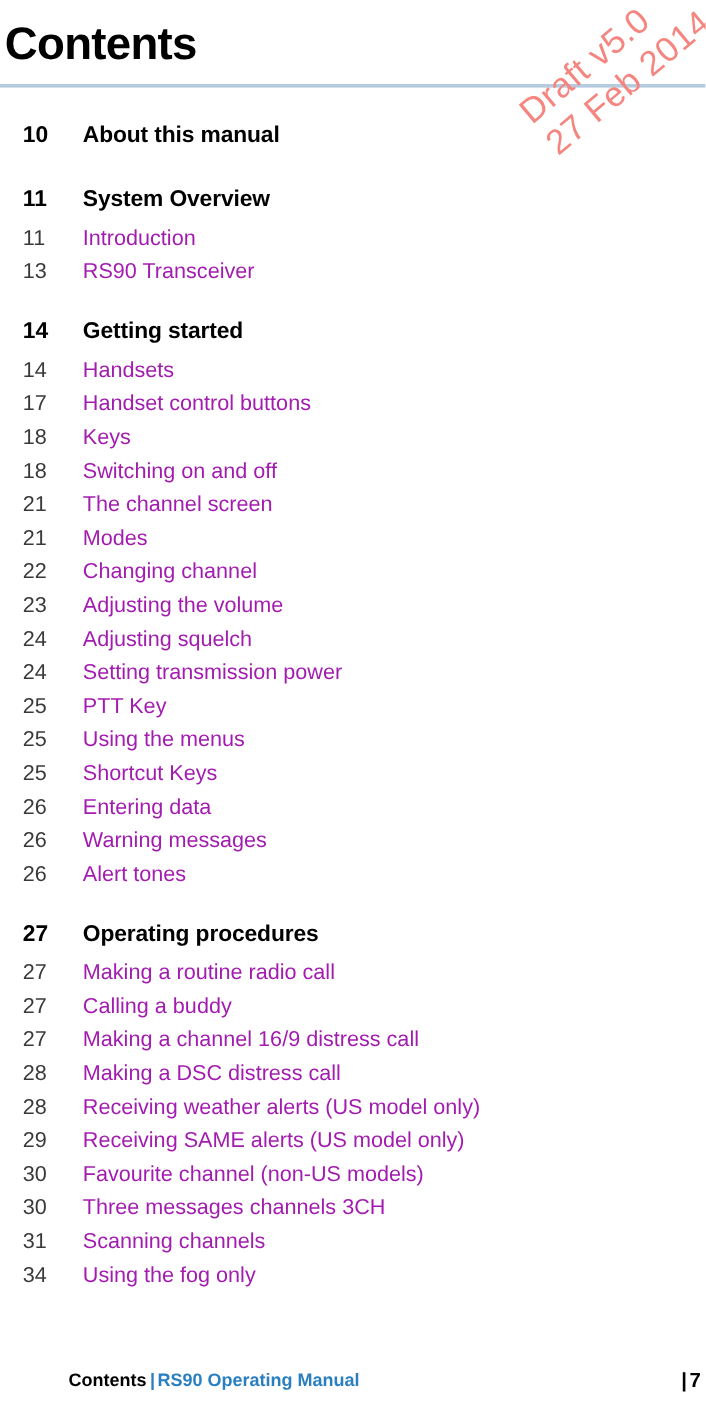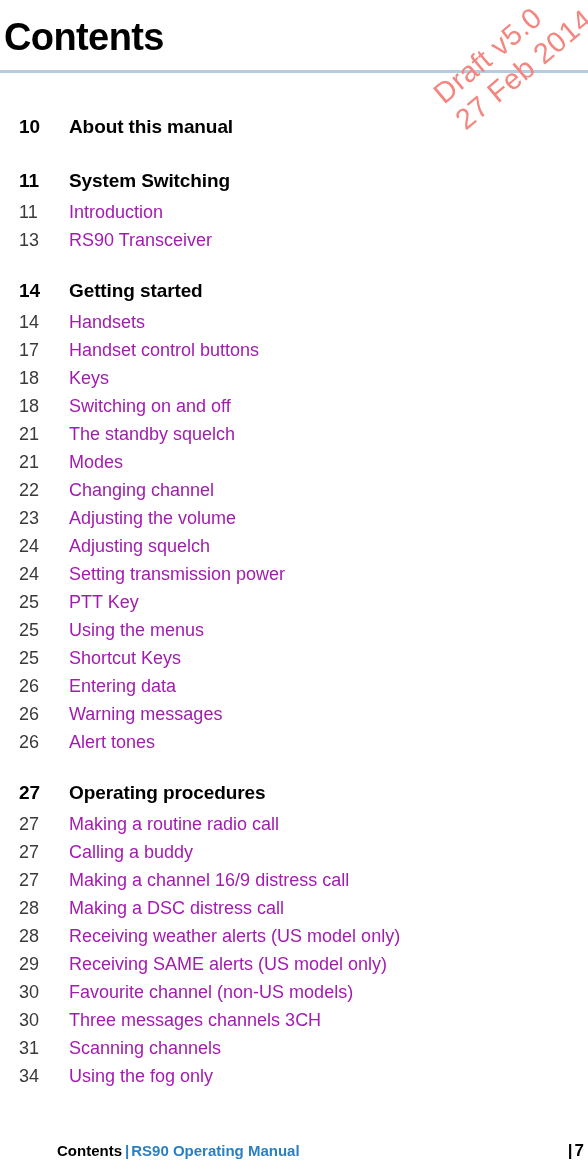--- a/index.html
+++ b/index.html
@@ -62,21 +62,21 @@
     top: 70px;
     width: 588px;
     height: 3px;
     background: #b4cbe0;
   }
 
   
   .toc {
     position: absolute;
     left: 0;
-    top: 110px;
+    top: 96px;
     width: 471px;
   }
   .toc-row {
     display: flex;
     align-items: baseline;
     height: 28px;
   }
   .toc-row .num {
     width: 50px;
     padding-left: 19px;
@@ -164,21 +164,21 @@
   <div class="header-rule"></div>
 
   <div class="toc" id="toc-list">
       <div class="toc-row section">
         <span class="num">10</span>
         <span class="label">About this manual</span>
       </div>
       <div class="toc-gap"></div>
       <div class="toc-row section">
         <span class="num">11</span>
-        <span class="label">System Switching</span>
+        <span class="label">System Overview</span>
       </div>
       <div class="toc-row">
         <span class="num">11</span>
         <span class="label">Introduction</span>
       </div>
       <div class="toc-row">
         <span class="num">13</span>
         <span class="label">RS90 Transceiver</span>
       </div>
       <div class="toc-gap"></div>
@@ -197,21 +197,21 @@
       <div class="toc-row">
         <span class="num">18</span>
         <span class="label">Keys</span>
       </div>
       <div class="toc-row">
         <span class="num">18</span>
         <span class="label">Switching on and off</span>
       </div>
       <div class="toc-row">
         <span class="num">21</span>
-        <span class="label">The standby squelch</span>
+        <span class="label">The channel screen</span>
       </div>
       <div class="toc-row">
         <span class="num">21</span>
         <span class="label">Modes</span>
       </div>
       <div class="toc-row">
         <span class="num">22</span>
         <span class="label">Changing channel</span>
       </div>
       <div class="toc-row">

